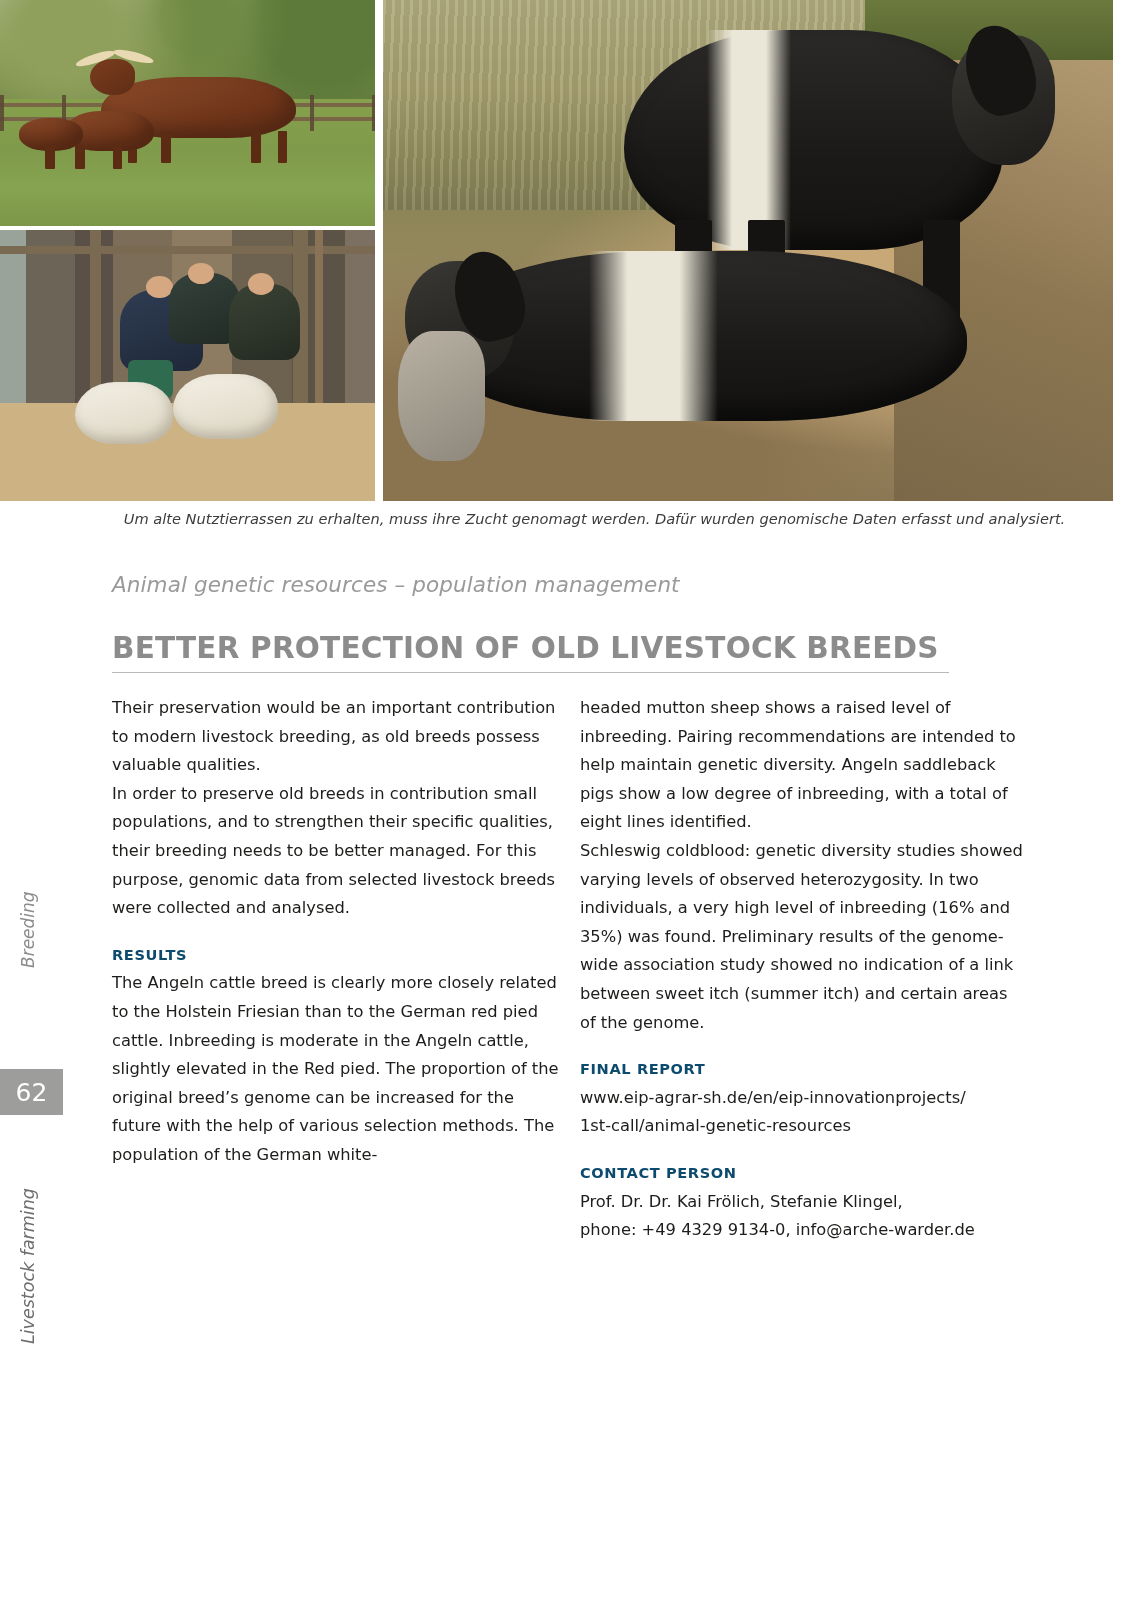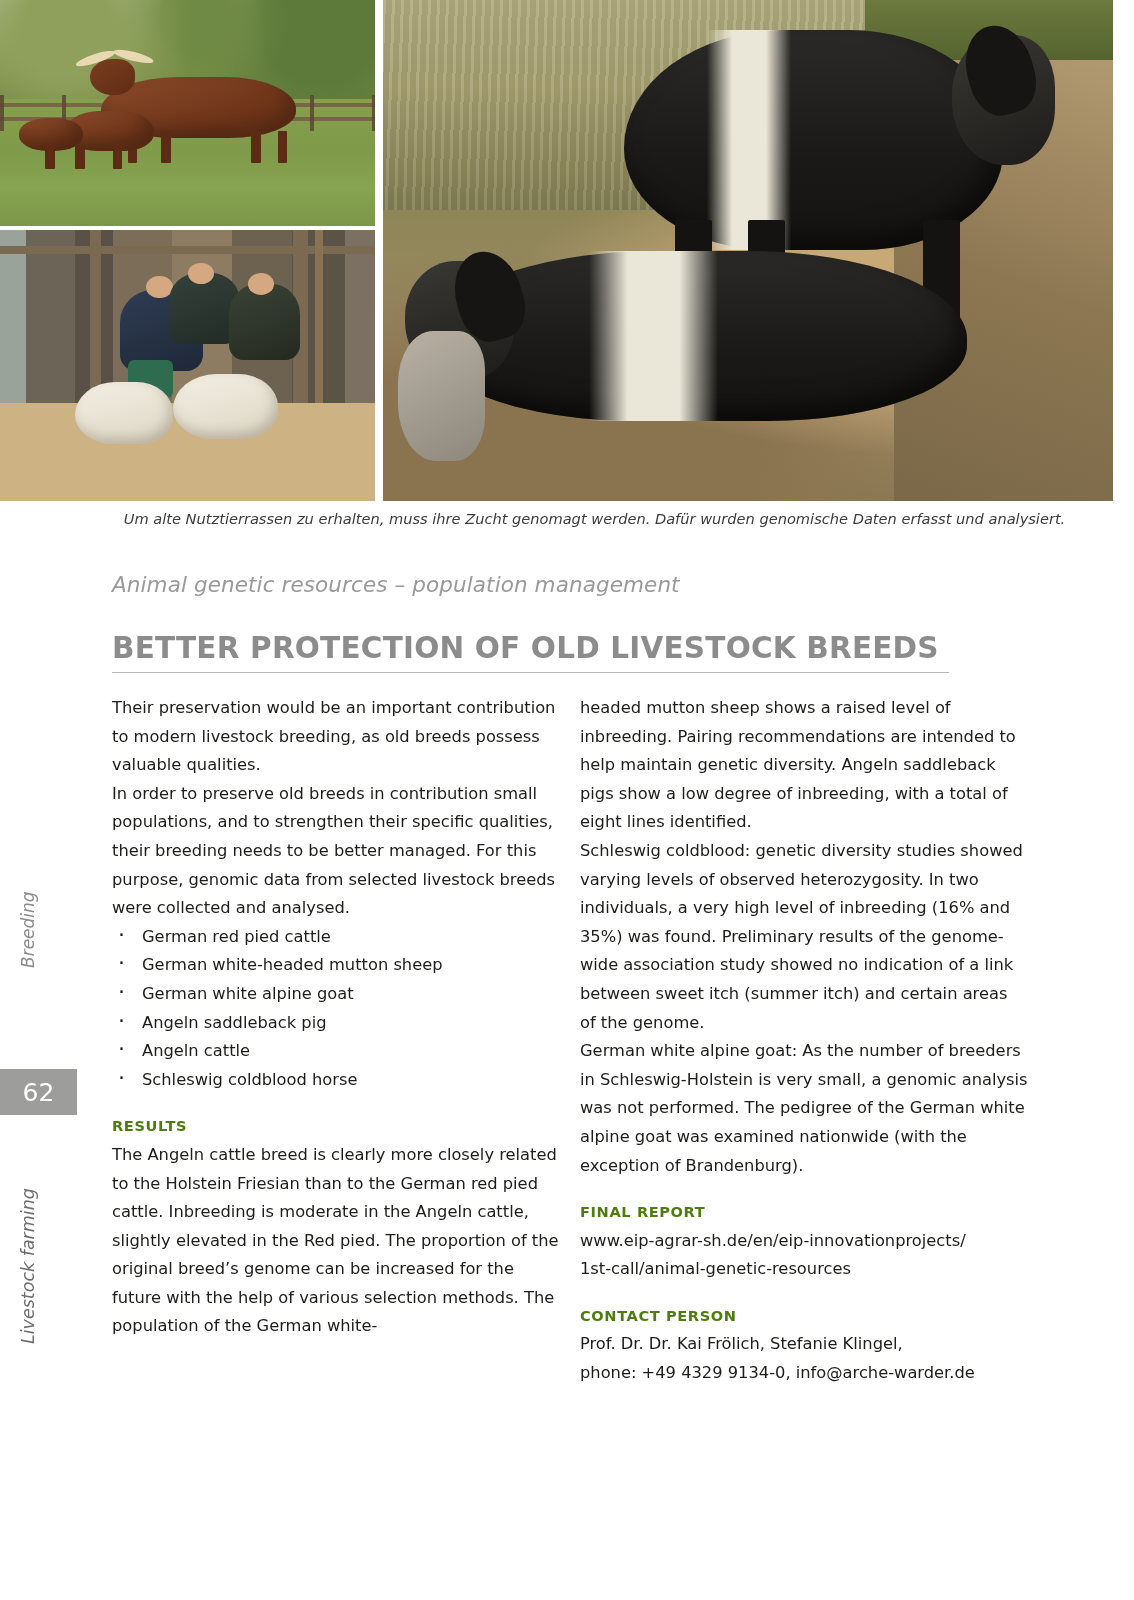--- a/index.html
+++ b/index.html
@@ -211,21 +211,21 @@
     font-family:"DejaVu Sans", sans-serif;
     font-size: 16.3px;
     line-height: 28.6px;
     color:#1d1d1b;
   }
   .col-left  { left:112px; top:694px; width:452px; }
   .col-right { left:580px; top:694px; width:448px; }
 
   .col p { margin:0; }
   .sub {
-    color:#4d7c0f;
+    color:#0c4a6e;
     font-weight:bold;
     font-size: 14.6px;
     letter-spacing:.6px;
     margin-top: 18px;
   }
   ul.bullets { margin:0; padding:0; list-style:none; }
   ul.bullets li {
     position:relative; padding-left:30px;
   }
   ul.bullets li:before {
@@ -250,21 +250,21 @@
     transform: rotate(-90deg);
     font-size:17px; color:#8c8c8c;
   }
   .vtab-livestock {
     left:38px; top:1324px;
     transform: rotate(-90deg);
     font-size:17.5px; color:#6e6e6e;
   }
   .pagebox {
     position:absolute; left:0; top:1069px;
-    width:77px; height:46px;
+    width:63px; height:46px;
     background:#9d9d9c;
     display:flex; align-items:center; justify-content:center;
   }
   .pagebox span {
     font-family:"DejaVu Sans", sans-serif;
     font-size:25px; color:#ffffff;
   }
 </style>
 </head>
 <body>
@@ -338,36 +338,27 @@
 
 <div class="caption">Um alte Nutztierrassen zu erhalten, muss ihre Zucht genomagt werden. Dafür wurden genomische Daten erfasst und analysiert.</div>
 
 <div class="kicker">Animal genetic resources – population management</div>
 <h1 class="headline">BETTER PROTECTION OF OLD LIVESTOCK BREEDS</h1>
 <div class="rule"></div>
 
 <div class="col col-left">
   <p>Their preservation would be an important contribution to modern livestock breeding, as old breeds possess valuable qualities.</p>
   <p>In order to preserve old breeds in contribution small populations, and to strengthen their specific qualities, their breeding needs to be better managed. For this purpose, genomic data from selected livestock breeds were collected and analysed.</p>
-  <ul class="bullets">
-    <li>German red pied cattle</li>
-    <li>German white-headed mutton sheep</li>
-    <li>German white alpine goat</li>
-    <li>Angeln saddleback pig</li>
-    <li>Angeln cattle</li>
-    <li>Schleswig coldblood horse</li>
-  </ul>
   <div class="sub">RESULTS</div>
   <p>The Angeln cattle breed is clearly more closely related to the Holstein Friesian than to the German red pied cattle. Inbreeding is moderate in the Angeln cattle, slightly elevated in the Red pied. The proportion of the original breed’s genome can be increased for the future with the help of various selection methods. The population of the German white-</p>
 </div>
 
 <div class="col col-right">
   <p>headed mutton sheep shows a raised level of inbreeding. Pairing recommendations are intended to help maintain genetic diversity. Angeln saddleback pigs show a low degree of inbreeding, with a total of eight lines identified.</p>
   <p>Schleswig coldblood: genetic diversity studies showed varying levels of observed heterozygosity. In two individuals, a very high level of inbreeding (16% and 35%) was found. Preliminary results of the genome-wide association study showed no indication of a link between sweet itch (summer itch) and certain areas of the genome.</p>
-  <p>German white alpine goat: As the number of breeders in Schleswig-Holstein is very small, a genomic analysis was not performed. The pedigree of the German white alpine goat was examined nationwide (with the exception of Brandenburg).</p>
 
   <div class="sub">FINAL REPORT</div>
   <p>www.eip-agrar-sh.de/en/eip-innovationprojects/</p>
   <p>1st-call/animal-genetic-resources</p>
 
   <div class="sub">CONTACT PERSON</div>
   <p>Prof. Dr. Dr. Kai Frölich, Stefanie Klingel,</p>
   <p>phone: +49 4329 9134-0, info@arche-warder.de</p>
 </div>
 

